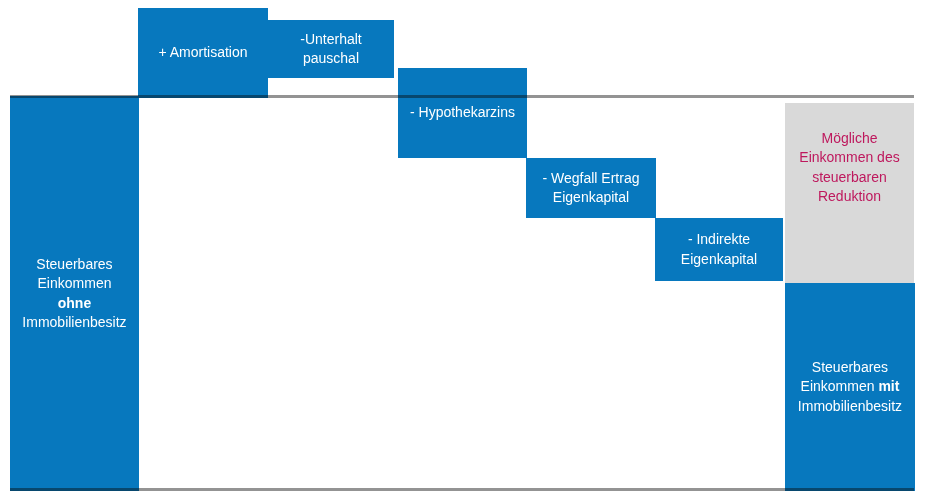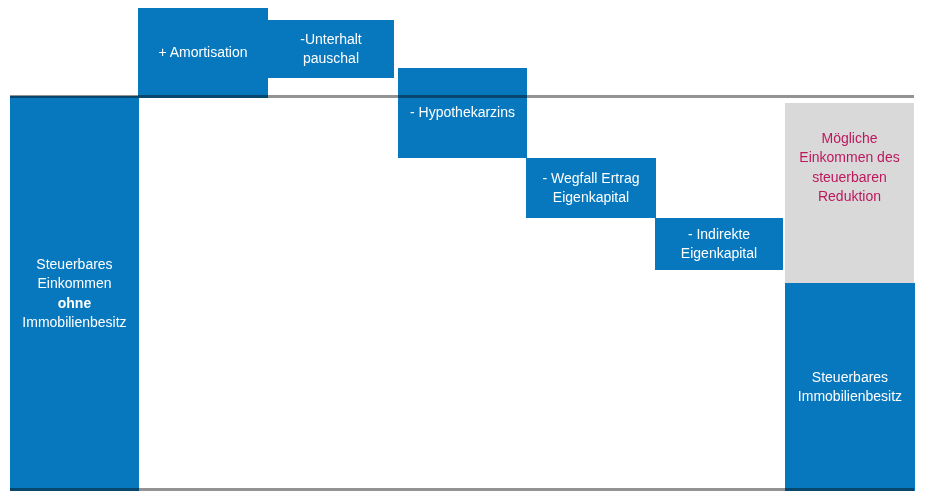--- a/index.html
+++ b/index.html
@@ -45,21 +45,21 @@
   .lbl span { display: block; }
   .lbl .inline { display: inline; }
   .lbl strong { font-weight: bold; text-align: right; }
 
   
   #bar-start         { left: 10px;  top: 96px;  width: 129px; height: 395px; }
   #bar-eigenmietwert { left: 138px; top: 8px;   width: 130px; height: 90px;  }
   #bar-unterhalt     { left: 268px; top: 20px;   width: 126px; height: 58px;  }
   #bar-hypothekarzins{ left: 398px; top: 68px;  width: 129px; height: 90px;  }
   #bar-wegfall       { left: 526px; top: 158px; width: 130px; height: 60px;  }
-  #bar-amortisation  { left: 655px; top: 218px; width: 128px; height: 52px;  }
+  #bar-amortisation  { left: 655px; top: 218px; width: 128px; height: 63px;  }
   #box-reduktion     { left: 785px; top: 103px; width: 129px; height: 180px; }
   #bar-end           { left: 785px; top: 283px; width: 130px; height: 208px; }
   #baseline-top      { left: 10px;  top: 95px;  width: 904px; }
   #baseline-bottom   { left: 10px;  top: 488px; width: 904px; }
 </style>
 </head>
 <body>
 
 <div class="canvas">
 
@@ -110,20 +110,21 @@
       <span>Mögliche</span>
       <span>Einkommen des</span>
       <span>steuerbaren</span>
       <span>Reduktion</span>
     </div>
   </div>
 
   <div id="bar-end" class="bar blue">
     <div class="lbl">
       <span>Steuerbares</span>
+      <span><span class="inline">Einkommen</span> <strong class="inline">mit</strong></span>
       <span>Immobilienbesitz</span>
     </div>
   </div>
 
   <div id="baseline-top" class="baseline"></div>
   <div id="baseline-bottom" class="baseline"></div>
 
 </div>
 
 </body></html>

